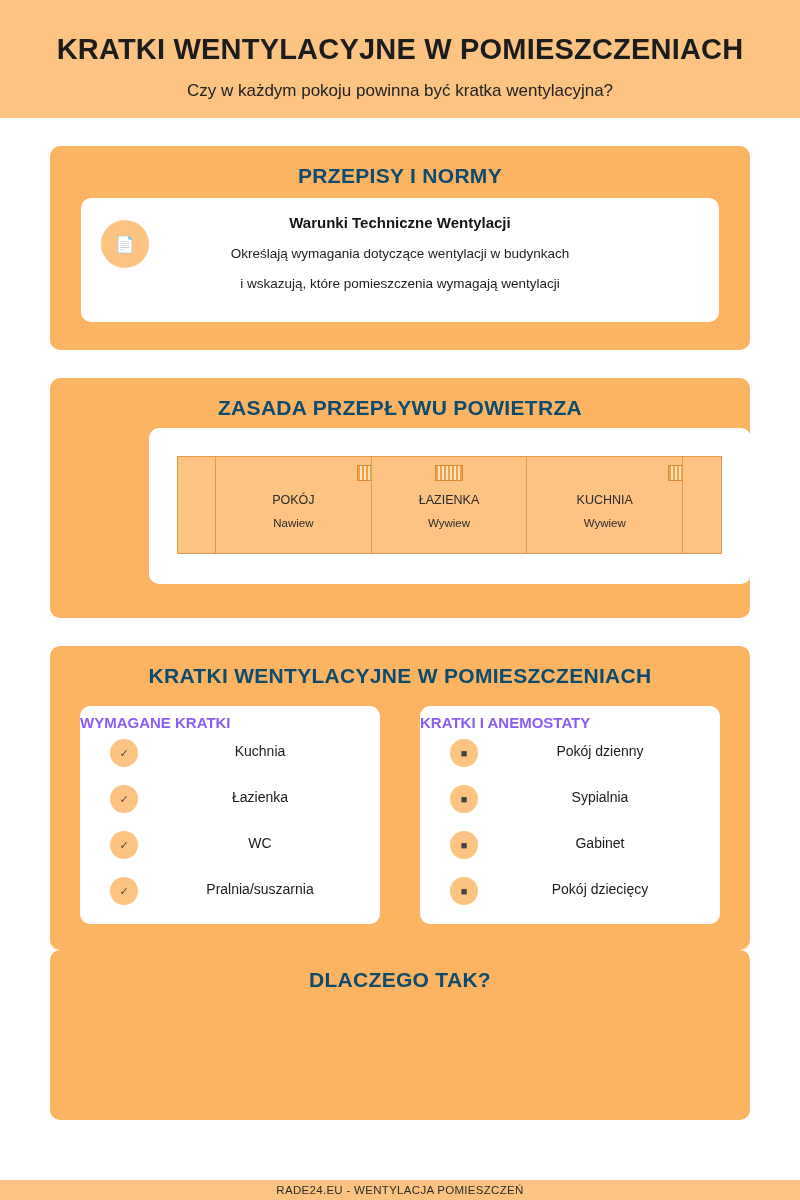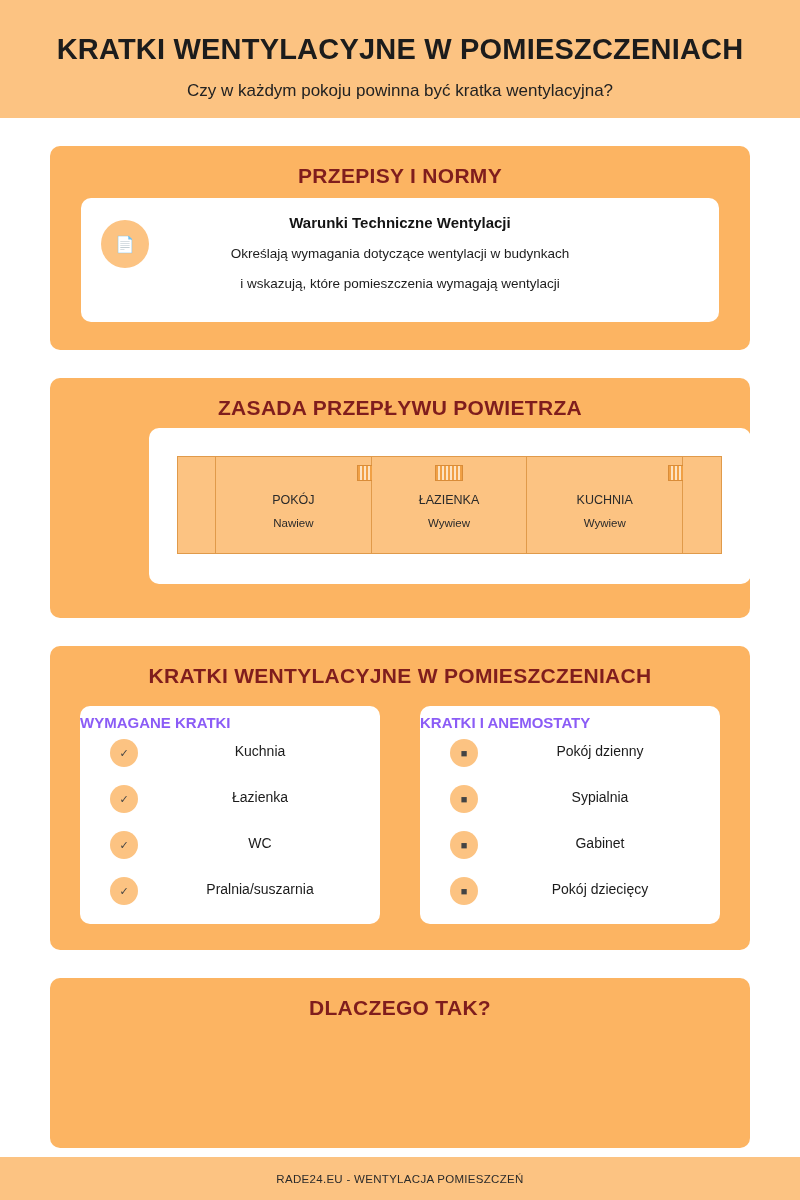--- a/index.html
+++ b/index.html
@@ -45,21 +45,21 @@
     position: absolute;
     left: 50px;
     width: 700px;
     background: #fcb462;
     border-radius: 10px;
   }
   .section-title {
     text-align: center;
     font-size: 21px;
     font-weight: bold;
-    color: #7f1d1d;
+    color: #0c4a6e;
     padding-top: 18px;
     letter-spacing: 0.3px;
   }
   .white-box {
     background: #ffffff;
     border-radius: 10px;
   }
 
   
   #sec-przepisy { top: 146px; height: 204px; }
@@ -195,21 +195,21 @@
     position: absolute;
     left: 70px;
     right: 10px;
     top: 6px;
     text-align: center;
     font-size: 14px;
     color: #1b1b1b;
   }
 
   
-  #sec-dlaczego { top: 978px; height: 170px; }
+  #sec-dlaczego { top: 950px; height: 170px; }
   #sec-dlaczego .white-box {
     position: absolute;
     left: 30px;
     top: 54px;
     width: 640px;
     height: 98px;
     padding-top: 12px;
   }
   .why-line {
     text-align: center;
@@ -217,21 +217,21 @@
     color: #1b1b1b;
     margin-top: 10px;
   }
 
   
   .footer {
     position: absolute;
     left: 0;
     bottom: 0;
     width: 800px;
-    height: 43px;
+    height: 20px;
     background: #fcc382;
     display: flex;
     align-items: center;
     justify-content: center;
   }
   .footer-text {
     font-size: 11.5px;
     color: #2b2b2b;
     letter-spacing: 0.3px;
   }

